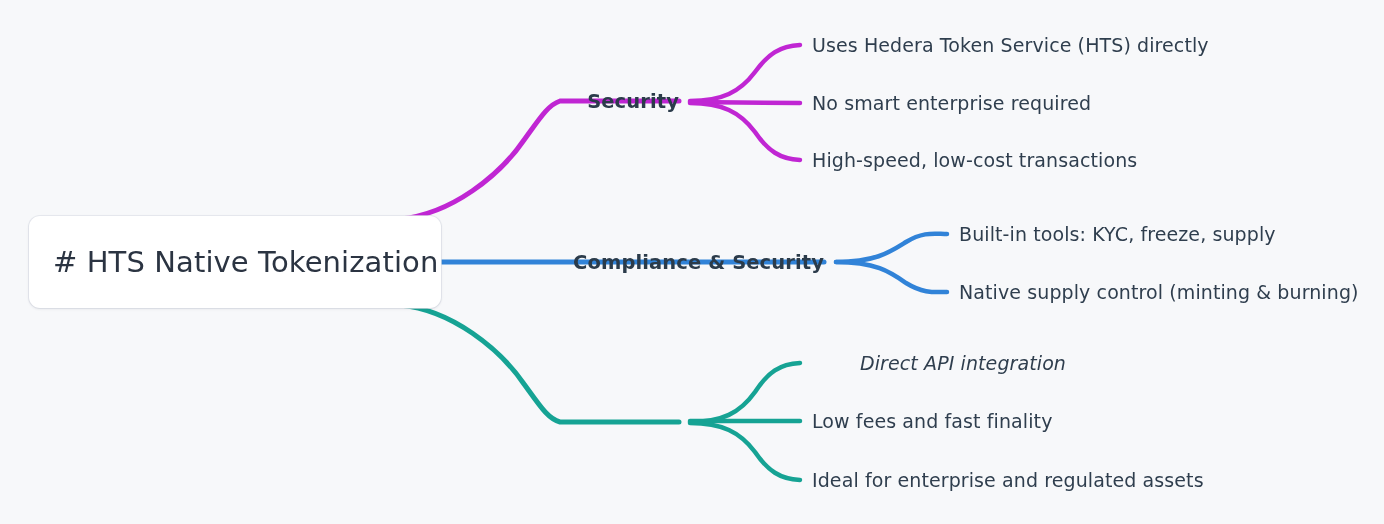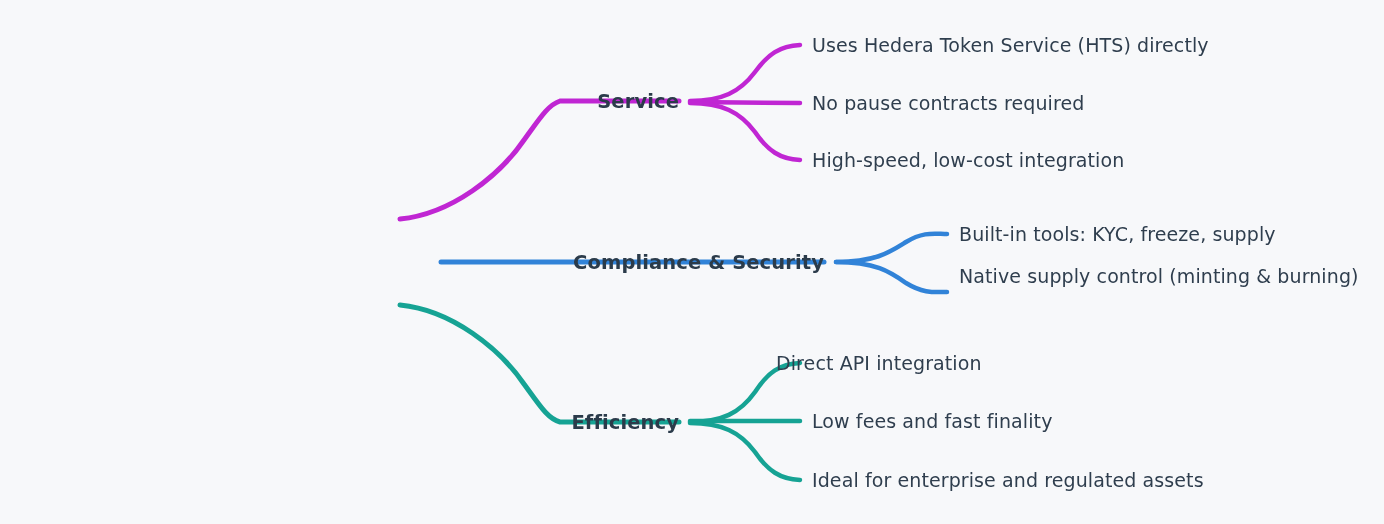--- a/index.html
+++ b/index.html
@@ -108,37 +108,39 @@
 
     <path d="M 690,422 C 722,422 740,413 755,392 C 768,372 780,364 800,363" fill="none" stroke="#16a394" stroke-width="4.5" stroke-linecap="round"></path>
 
     <path d="M 690,421 L 800,421" fill="none" stroke="#16a394" stroke-width="4.5" stroke-linecap="round"></path>
 
     <path d="M 690,423 C 722,423 740,432 755,452 C 768,471 780,479 800,480" fill="none" stroke="#16a394" stroke-width="4.5" stroke-linecap="round"></path>
   </svg>
 
   <div class="node-layer">
 
+    <div class="root-node">
+      <span class="root-label"># HTS Native Tokenization</span>
+    </div>
 
-    <div class="branch-label align-right" style="left:449px; width:230px; top:101px;">Service</div>
+    <div class="branch-label align-right" style="left:449px; width:230px; top:101px;">Security</div>
 
     <div class="leaf-label" style="left:812px; top:45px;">Uses Hedera Token Service (HTS) directly</div>
 
-    <div class="leaf-label" style="left:812px; top:103px;">No pause contracts required</div>
+    <div class="leaf-label" style="left:812px; top:103px;">No smart enterprise required</div>
 
-    <div class="leaf-label" style="left:812px; top:160px;">High-speed, low-cost integration</div>
+    <div class="leaf-label" style="left:812px; top:160px;">High-speed, low-cost transactions</div>
 
     <div class="branch-label align-right" style="left:544px; width:280px; top:262px;text-align:right;">Compliance &amp; Security</div>
 
     <div class="leaf-label" style="left:959px; top:234px;">Built-in tools: KYC, freeze, supply</div>
 
-    <div class="leaf-label" style="left:959px; top:276px;">Native supply control (minting &amp; burning)</div>
+    <div class="leaf-label" style="left:959px; top:292px;">Native supply control (minting &amp; burning)</div>
 
-    <div class="branch-label align-right" style="left:449px; width:230px; top:422px;">Efficiency</div>
 
-    <div class="leaf-label" style="left:776px; top:363px;">Direct API integration</div>
+    <div class="leaf-label" style="left:860px; top:363px;font-style:italic;">Direct API integration</div>
 
     <div class="leaf-label" style="left:812px; top:480px;">Ideal for enterprise and regulated assets</div>
 
     <div class="leaf-label" style="left:812px; top:421px;">Low fees and fast finality</div>
 
   </div>
 </div>
 
 </body></html>

